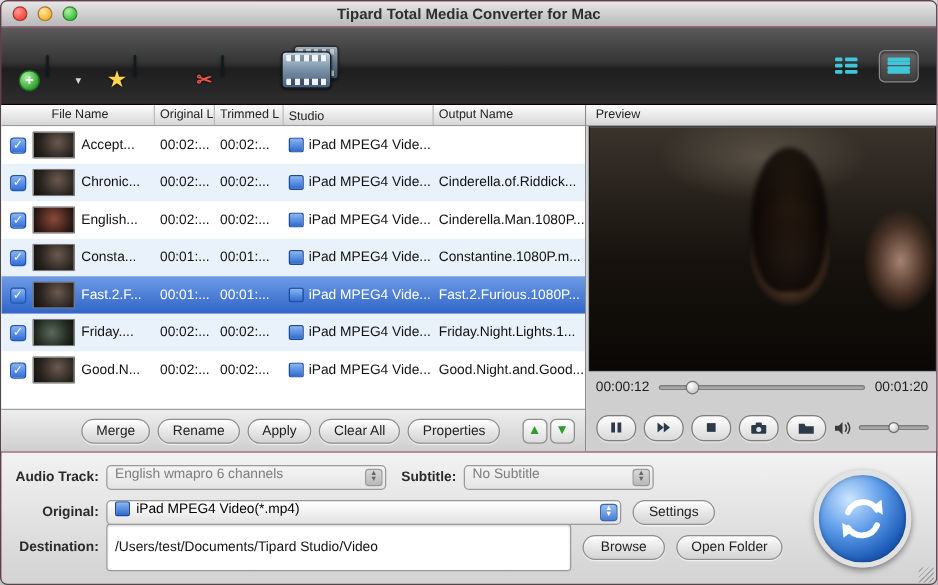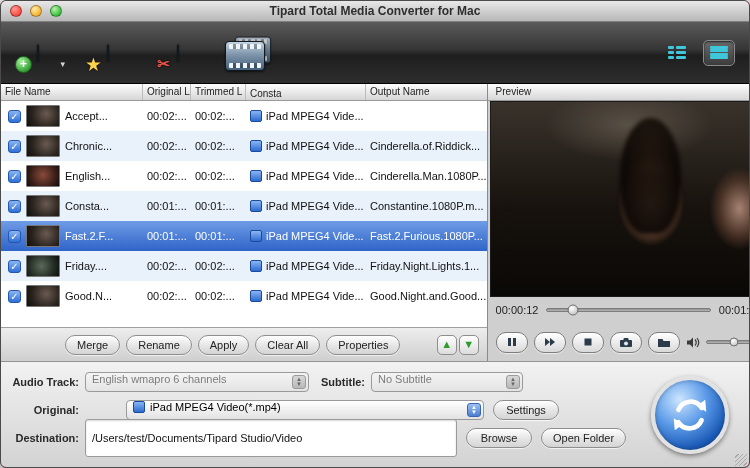--- a/index.html
+++ b/index.html
@@ -39,21 +39,21 @@
   .icon-grid{ width:18px; height:14px; display:grid; grid-template-columns:6px 10px; grid-auto-rows:3px; gap:2px;}
   .icon-grid i{ background:#3fc6d8; border-radius:1px;}
   .icon-lines{ width:18px; height:14px; display:flex; flex-direction:column; justify-content:space-between;}
   .icon-lines i{ height:3px; background:#3fc6d8; border-radius:1px;}
   
   .main{ height:277px; display:flex; background:#fff;}
   .left{ width:490px; border-right:1px solid #8a8a8a; display:flex; flex-direction:column; background:#fff;}
   .thead{ height:17px; display:flex; background:linear-gradient(#fdfdfd,#d6d6d6); border-bottom:1px solid #9a9a9a;
           font-size:10px; color:#222;}
   .thcell{ padding:2px 0 0 4px; border-right:1px solid #bcbcbc; overflow:hidden; white-space:nowrap;}
-  .c-name{ width:142px;} .c-orig{ width:48px;} .c-trim{ width:55px;} .c-prof{ width:120px;} .c-out{ flex:1;}
+  .c-name{ width:123px;text-align:center;} .c-orig{ width:48px;} .c-trim{ width:55px;} .c-prof{ width:120px;} .c-out{ flex:1;}
   .tbody{ flex:1; overflow:hidden; background:#fff;}
   .trow{ height:30px; display:flex; align-items:center; font-size:11px; color:#111;}
   .trow.alt{ background:#e9f1fb;}
   .trow.sel{ background:linear-gradient(#6f9ce6,#2f64c8); color:#fff;}
   .trow .cell{ overflow:hidden; white-space:nowrap; padding-left:4px;}
   .trow .c-name{ display:flex; align-items:center; gap:5px; padding-left:7px;}
   .cb{ width:13px; height:13px; border-radius:3px; border:1px solid #8a8a8a; background:#fff; flex:0 0 13px;
        display:flex; align-items:center; justify-content:center; font-size:10px; font-weight:bold; color:#fff;}
   .cb.on{ background:linear-gradient(#8ab4f2,#2f6fd8); border:1px solid #2456ac;}
   .thumb{ width:34px; height:22px; flex:0 0 34px; border:1px solid #777; border-radius:1px;
@@ -109,21 +109,21 @@
   .blabel{ width:84px; text-align:right; font-size:11px; font-weight:bold; color:#2a2a2a; padding-right:6px; flex:0 0 84px;}
   .popup{ position:relative; height:20px; border:1px solid #9a9a9a; border-radius:4px;
           background:linear-gradient(#ffffff,#e2e2e2); font-size:11px; display:flex; align-items:flex-start;
           padding:0 22px 0 6px; cursor:pointer; overflow:hidden; white-space:nowrap;}
   .popup.disabled{ color:#7d7d7d; background:linear-gradient(#f4f4f4,#e4e4e4); cursor:default;}
   .popup .arrows{ position:absolute; right:2px; top:2px; bottom:2px; width:14px; border-radius:3px;
           display:flex; flex-direction:column; align-items:center; justify-content:center; font-size:6px; line-height:5px;
           background:linear-gradient(#9dbff2,#4a7fd2); color:#fff; border:1px solid #3a66ad;}
   .popup.disabled .arrows{ background:linear-gradient(#d8d8d8,#b8b8b8); color:#666; border:1px solid #9a9a9a;}
   .popup .picon{ margin-right:5px;}
-  .w-audio{ width:224px;} .w-sub{ width:152px;} .w-main{ width:358px;margin-left:41px;}
+  .w-audio{ width:224px;} .w-sub{ width:152px;} .w-main{ width:412px;}
   .sublabel{ width:62px; flex:0 0 62px; text-align:right; font-size:11px; font-weight:bold; color:#2a2a2a; padding-right:6px;}
   .textfield{ width:372px; height:38px; border:1px solid #9a9a9a; border-radius:3px; background:#fff;
           font-size:11px; font-family:inherit; padding:14px 6px; color:#111; box-shadow:inset 0 1px 2px rgba(0,0,0,.15);}
   .bbtn{ margin-left:9px; min-width:66px;}
   .bbtn.wide{ min-width:84px;}
   .convert{ position:absolute; right:20px; top:14px; width:78px; height:78px; border-radius:50%; cursor:pointer;
             border:4px solid #e2e2e2; box-shadow:0 2px 5px rgba(0,0,0,.45), inset 0 0 4px rgba(0,0,0,.3);
             background:radial-gradient(circle at 35% 28%, #cde6ff, #5b9ae8 40%, #1c5cb8 72%, #0d3d8a);
             display:flex; align-items:center; justify-content:center;}
   .grip{ position:absolute; right:2px; bottom:2px; width:12px; height:12px; opacity:.6;
@@ -185,21 +185,21 @@
     </div>
   </div>
 
   <div class="main">
 
     <div class="left">
       <div class="thead">
         <div class="thcell c-name">File Name</div>
         <div class="thcell c-orig">Original Le</div>
         <div class="thcell c-trim">Trimmed L</div>
-        <div class="thcell c-prof">Consta</div>
+        <div class="thcell c-prof">Studio</div>
         <div class="thcell c-out" style="border-right:none;">Output Name</div>
       </div>
       <div class="tbody">
           <div class="trow">
             <div class="cell c-name">
               <span class="cb on">✓</span>
               <span class="thumb"></span>
               <span class="fname">Accept...</span>
             </div>
             <div class="cell c-orig">00:02:...</div>

